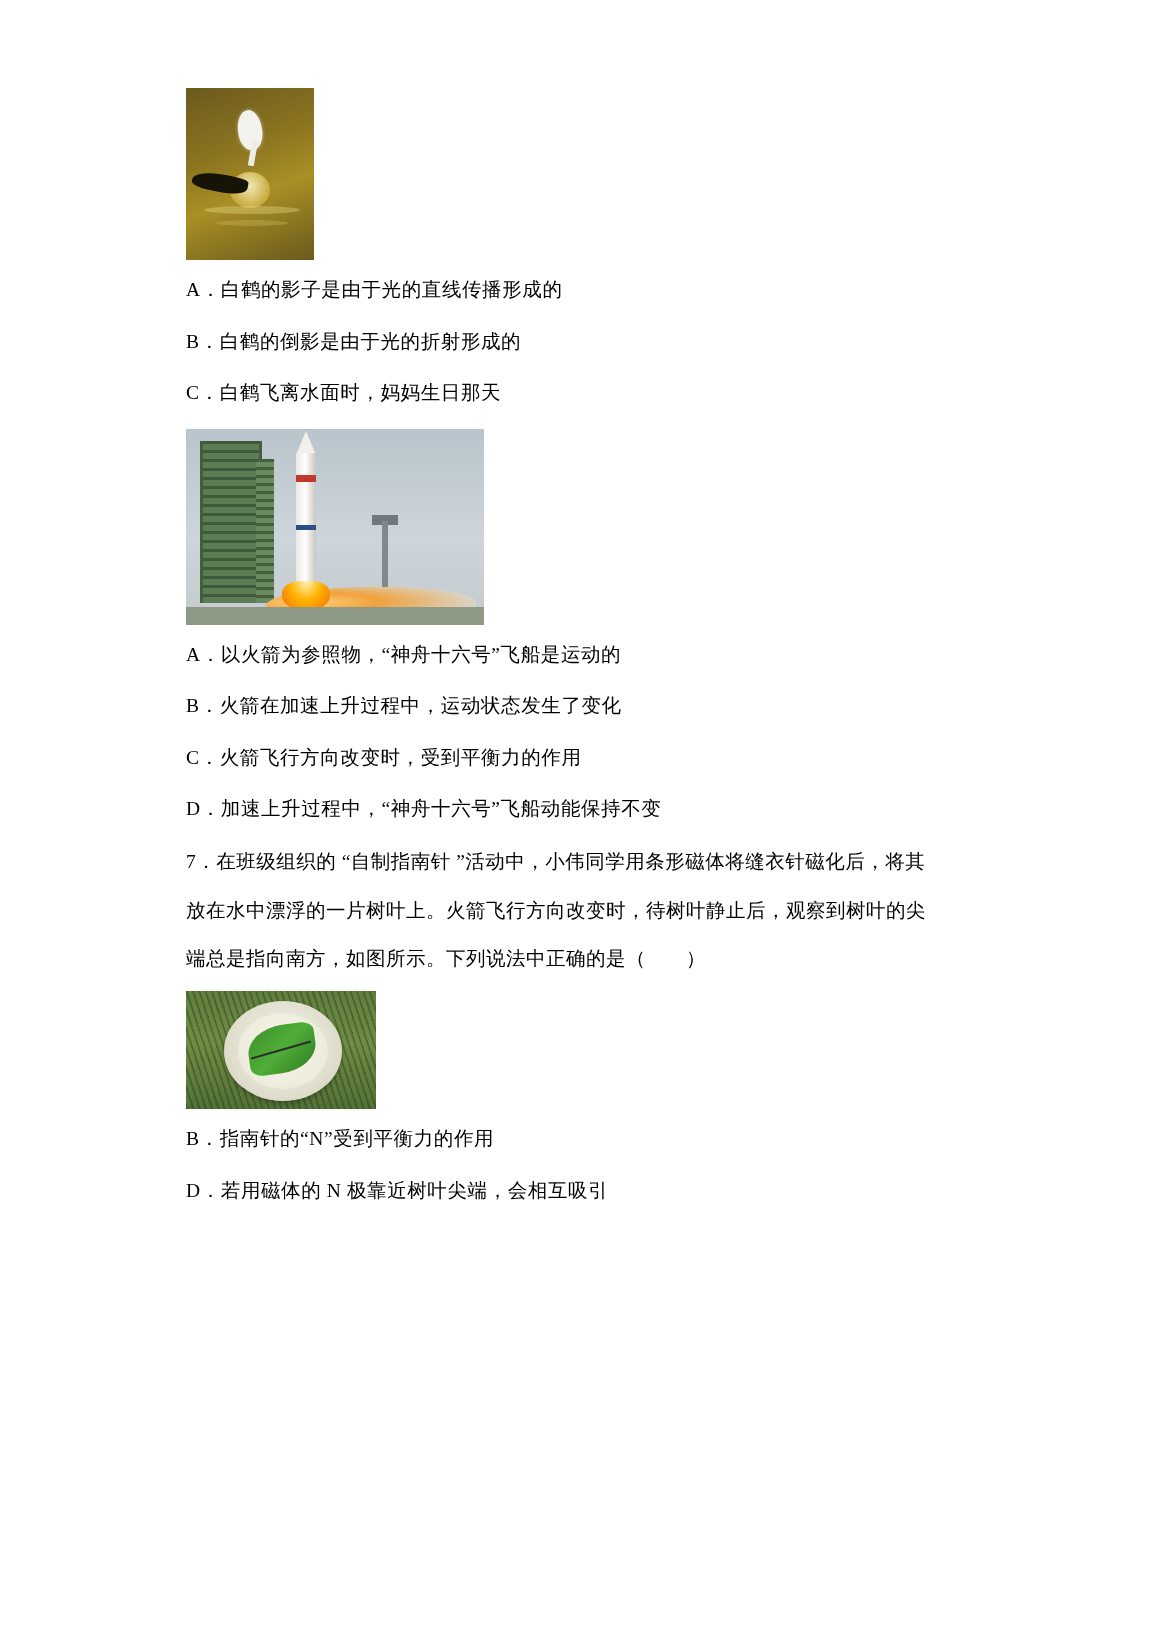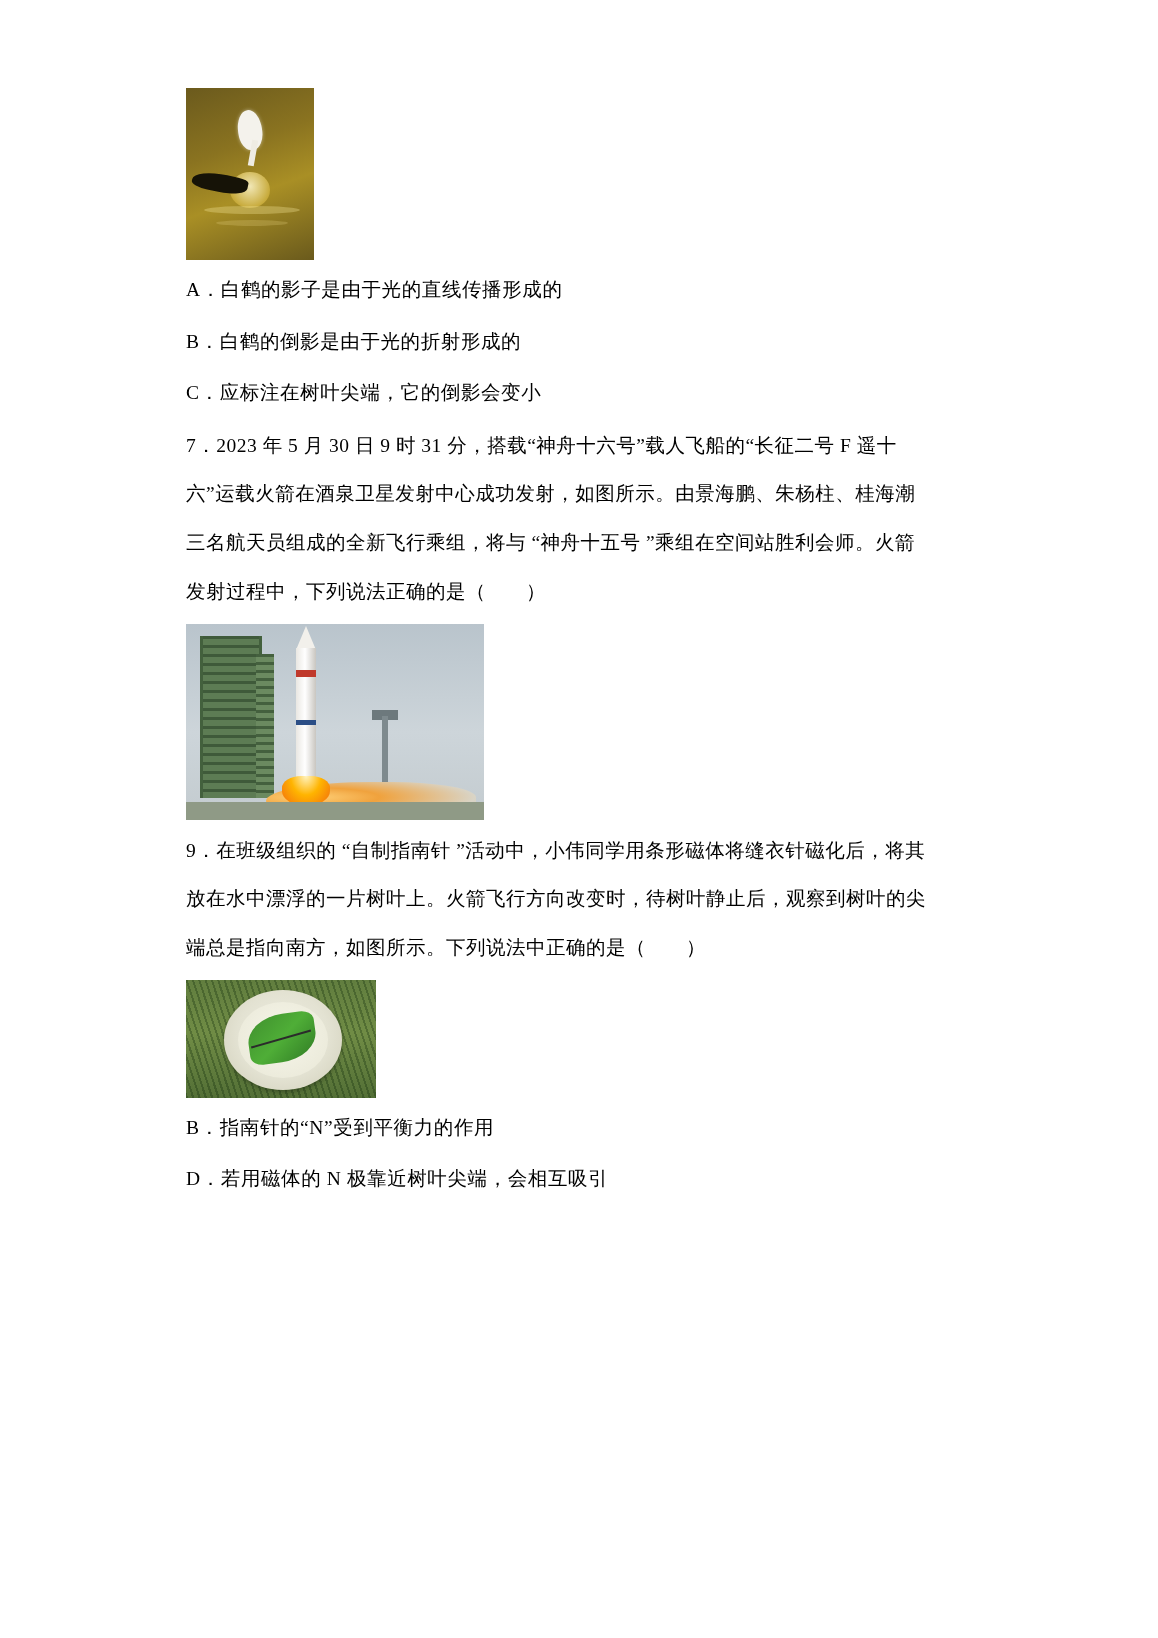--- a/index.html
+++ b/index.html
@@ -297,50 +297,58 @@
     </div>
 
     <div>
       <p class="opt">
         <span class="lbl">A．</span><span>白鹤的影子是由于光的直线传播形成的</span>
       </p>
       <p class="opt">
         <span class="lbl">B．</span><span>白鹤的倒影是由于光的折射形成的</span>
       </p>
       <p class="opt">
-        <span class="lbl">C．</span><span>应标注在树叶尖端，它的倒影会变小</span>
-      </p>
-    </div>
-
-    <div class="qblock">
-      <p>7．2023 年 5 月 30 日 9 时 31 分，搭载“神舟十六号”载人飞船的“长征二号 F 遥十</p>
-      <p>六”运载火箭在酒泉卫星发射中心成功发射，如图所示。由景海鹏、朱杨柱、桂海潮</p>
-      <p>三名航天员组成的全新飞行乘组，将与 “神舟十五号 ”乘组在空间站胜利会师。火箭</p>
-      <p>发射过程中，下列说法正确的是（　　）</p>
-    </div>
+        <span class="lbl">C．</span><span>白鹤飞离水面时，妈妈生日那天</span>
+      </p>
+    </div>
+
 
     <div class="figure">
       <div class="fig-rocket">
         <div class="tower"></div>
         <div class="tower2"></div>
         <div class="nose"></div>
         <div class="body"></div>
         <div class="stripe"></div>
         <div class="stripe2"></div>
         <div class="mast-top"></div>
         <div class="mast"></div>
         <div class="smoke"></div>
         <div class="flame"></div>
         <div class="ground"></div>
       </div>
     </div>
 
+    <div>
+      <p class="opt">
+        <span class="lbl">A．</span><span>以火箭为参照物，“神舟十六号”飞船是运动的</span>
+      </p>
+      <p class="opt">
+        <span class="lbl">B．</span><span>火箭在加速上升过程中，运动状态发生了变化</span>
+      </p>
+      <p class="opt">
+        <span class="lbl">C．</span><span>火箭飞行方向改变时，受到平衡力的作用</span>
+      </p>
+      <p class="opt">
+        <span class="lbl">D．</span><span>加速上升过程中，“神舟十六号”飞船动能保持不变</span>
+      </p>
+    </div>
 
     <div class="qblock">
-      <p>9．在班级组织的 “自制指南针 ”活动中，小伟同学用条形磁体将缝衣针磁化后，将其</p>
+      <p>7．在班级组织的 “自制指南针 ”活动中，小伟同学用条形磁体将缝衣针磁化后，将其</p>
       <p>放在水中漂浮的一片树叶上。火箭飞行方向改变时，待树叶静止后，观察到树叶的尖</p>
       <p>端总是指向南方，如图所示。下列说法中正确的是（　　）</p>
     </div>
 
     <div class="figure">
       <div class="fig-leaf">
         <div class="grass"></div>
         <div class="bowl"></div>
         <div class="water"></div>
         <div class="leaf"></div>

